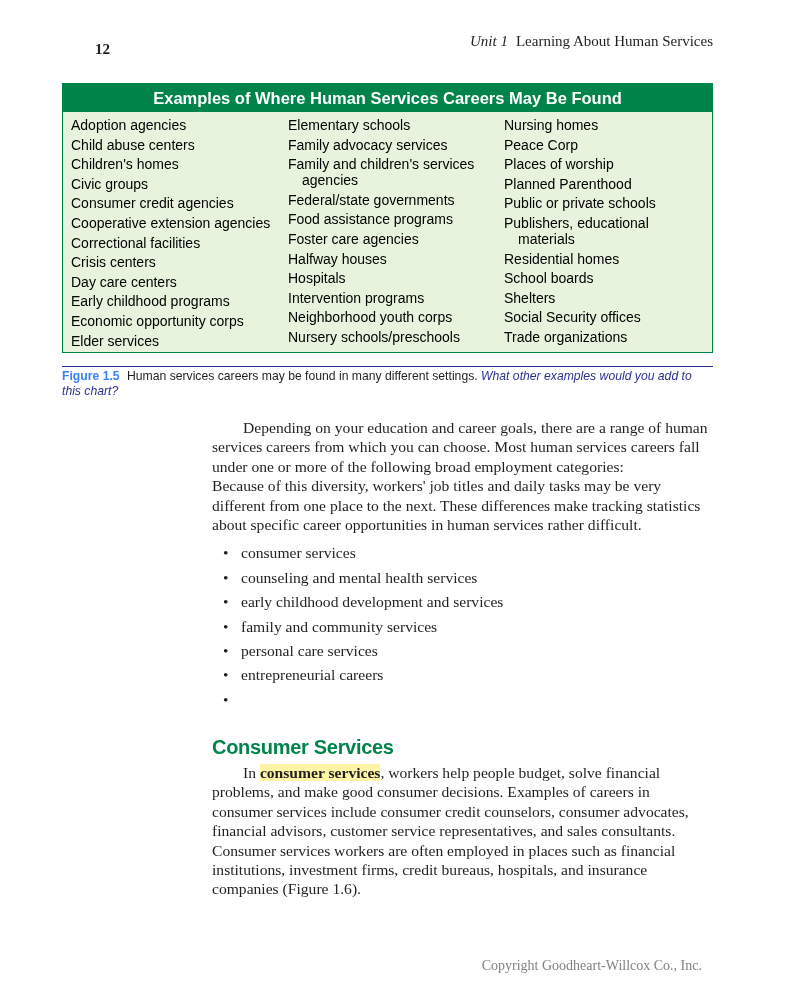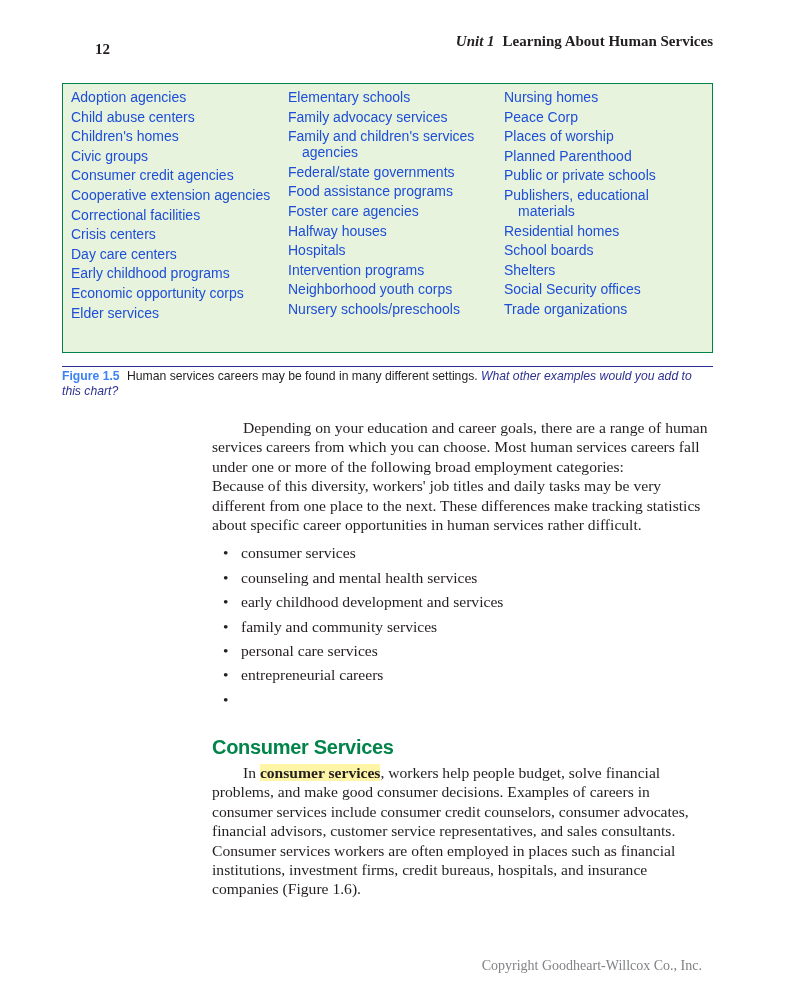--- a/index.html
+++ b/index.html
@@ -5,39 +5,39 @@
   html, body { margin: 0; padding: 0; }
   body {
     width: 800px; height: 999px; background: #ffffff; position: relative; overflow: hidden;
     font-family: "Liberation Serif", serif; color: #231f20;
   }
   .running-head {
     position: absolute; top: 33px; left: 62px; width: 651px; height: 20px;
     font-family: "Liberation Serif", serif; font-size: 15px;
   }
   .page-number { position: absolute; left: 0; top: 8px; font-weight: bold; margin-left: 33px; }
-  .unit-title { position: absolute; right: 0; top: 0; font-weight: bold; }
+  .unit-title { position: absolute; right: 0; top: 0; }
   .unit-label { font-style: italic; margin-right: 8px; }
 
   .figure-box {
     position: absolute; top: 83px; left: 62px; width: 649px; height: 268px;
     border: 1px solid #00844a; background: #e8f3dd; box-sizing: content-box;
   }
   .figure-header {
     height: 28px; background: #00844a; color: #ffffff;
     font-family: "Liberation Sans", sans-serif; font-weight: bold; font-size: 16.5px;
     text-align: center; line-height: 29px;
   }
   .figure-cols { position: relative; height: 240px; }
   .col { position: absolute; top: 5px; }
   .col-1 { left: 8px; }
   .col-2 { left: 225px; }
   .col-3 { left: 441px; }
   .col-item {
-    font-family: "Liberation Sans", sans-serif; font-size: 14px; color: #1d4ed8;
+    font-family: "Liberation Sans", sans-serif; font-size: 14px; color: #000000;
     line-height: 16px; margin-bottom: 3.6px; white-space: nowrap;
   }
   .col-item .cont { display: block; padding-left: 14px; }
 
   .caption-rule {
     position: absolute; top: 366px; left: 62px; width: 651px; height: 1px; background: #2e3192;
   }
   .caption {
     position: absolute; top: 369px; left: 62px; width: 651px;
     font-family: "Liberation Sans", sans-serif; font-size: 12.2px; line-height: 15px; color: #231f20;
@@ -72,20 +72,21 @@
 <body>
 
 <div class="running-head">
   <span class="page-number">12</span>
   <span class="unit-title">
     <span class="unit-label">Unit 1</span><span>Learning About Human Services</span>
   </span>
 </div>
 
 <div class="figure-box">
+  <div class="figure-header">Examples of Where Human Services Careers May Be Found</div>
   <div class="figure-cols">
     <div class="col col-1">
       <div class="col-item">Adoption agencies</div>
       <div class="col-item">Child abuse centers</div>
       <div class="col-item">Children's homes</div>
       <div class="col-item">Civic groups</div>
       <div class="col-item">Consumer credit agencies</div>
       <div class="col-item">Cooperative extension agencies</div>
       <div class="col-item">Correctional facilities</div>
       <div class="col-item">Crisis centers</div>

